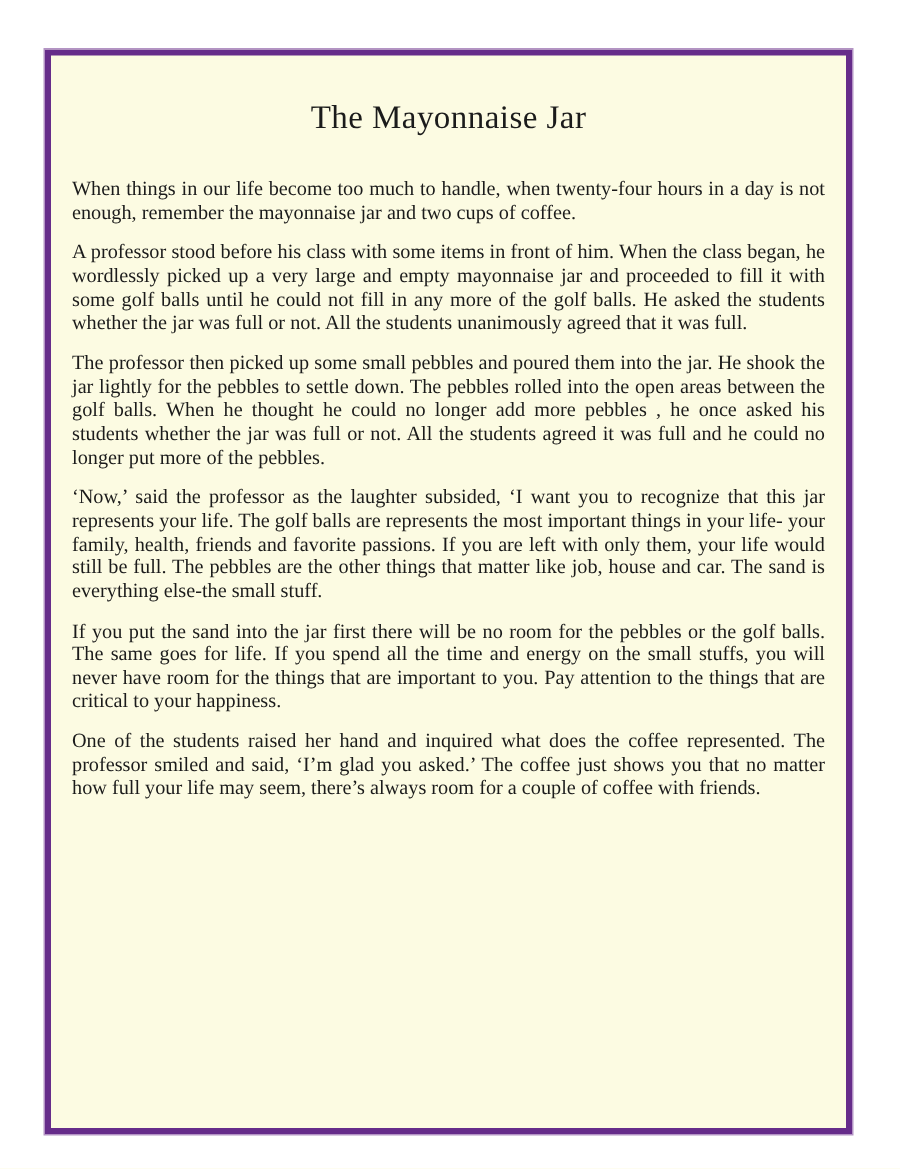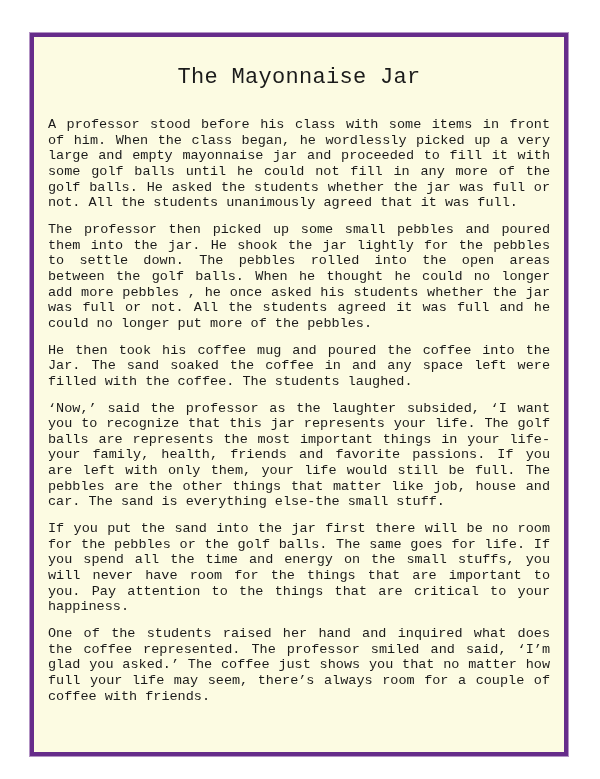--- a/index.html
+++ b/index.html
@@ -18,21 +18,20 @@
     left: 30px;
     top: 33px;
     width: 538px;
     height: 723px;
     box-sizing: border-box;
     background: var(--paper, #fcfbe2);
     border: 4px solid var(--border, #662c8a);
     outline: 1px solid var(--border_outer, #b393c4);
     padding: 20px 14px 0 14px;
     overflow: hidden;
-    font-family: Liberation Mono, monospace;
   }
   .doc-title {
     font-size: 22px;
     font-weight: normal;
     text-align: center;
     color: var(--text, #1b1b1b);
     margin: 8px 0 27px 0;
     letter-spacing: 0.3px;
   }
   .doc-paragraph {
@@ -41,19 +40,19 @@
     text-align: justify;
     color: var(--text, #1b1b1b);
     margin: 0 0 11px 0;
   }
 </style>
 </head>
 <body>
 
 <div class="paper">
   <h1 class="doc-title">The Mayonnaise Jar</h1>
+  <p class="doc-paragraph">When things in our life become too much to handle, when twenty-four hours in a day is not enough, remember the mayonnaise jar and two cups of coffee.</p>
   <p class="doc-paragraph">A professor stood before his class with some items in front of him. When the class began, he wordlessly picked up a very large and empty mayonnaise jar and proceeded to fill it with some golf balls until he could not fill in any more of the golf balls.  He asked the students whether the jar was full or not. All the students unanimously  agreed that it was full.</p>
   <p class="doc-paragraph">The professor then picked up some small pebbles and poured them into the jar. He shook the jar lightly for the pebbles to settle down. The pebbles rolled into the open areas between the golf balls. When he thought he could no longer add more pebbles , he once asked his students whether the jar was full or not. All the students agreed it was full and he could no longer put more of the pebbles.</p>
-  <p class="doc-paragraph">He then took his coffee mug and poured the coffee into the Jar.  The sand soaked the coffee in and any space left were filled with the coffee.  The students laughed.</p>
   <p class="doc-paragraph">‘Now,’ said the professor as the laughter subsided, ‘I want you to recognize that this jar represents your life. The golf balls are represents the most  important things in your life- your family, health, friends and favorite passions. If you are left with only them, your life would still be full. The pebbles are the other things that matter like job, house and car. The sand is everything else-the small stuff.</p>
   <p class="doc-paragraph">If you put the sand into the jar first there will be no room for the pebbles or the golf balls. The same goes for life.  If you spend all the time and energy on the small stuffs, you will never have room for the things that are important to you. Pay attention to the things that are critical to your happiness.</p>
   <p class="doc-paragraph">One of the students raised her hand and inquired what does the coffee represented. The professor smiled and said, ‘I’m glad you asked.’ The coffee just shows you that no matter how full your life may seem, there’s always room for a couple of coffee with friends.</p>
 </div>
 
 </body></html>

